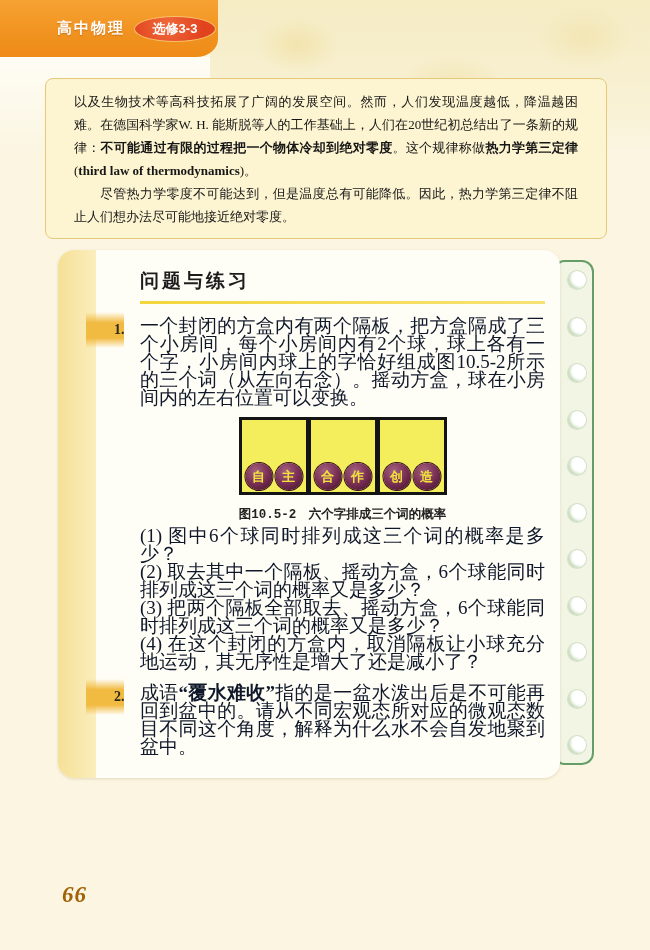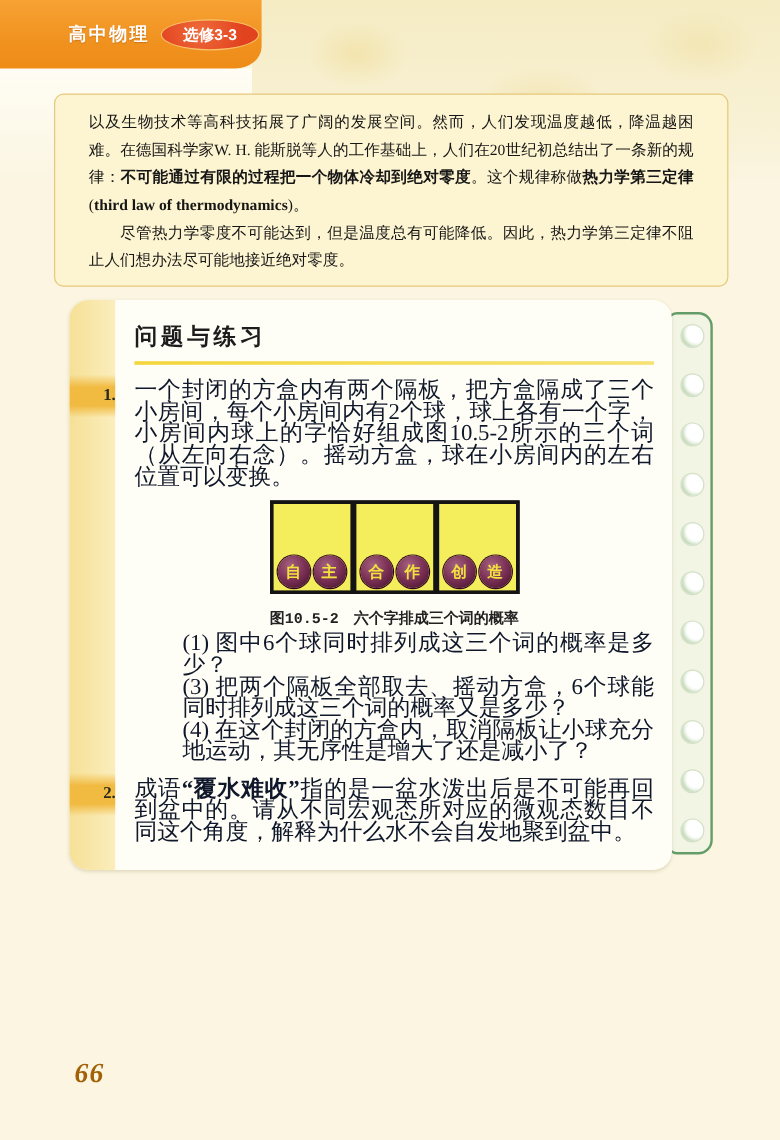--- a/index.html
+++ b/index.html
@@ -45,21 +45,21 @@
     background:#f2f5e4;border:2px solid #649d68;border-radius:8px 12px 12px 8px;
     box-sizing:border-box;display:flex;flex-direction:column;justify-content:space-between;
     align-items:flex-end;padding:9px 6px 9px 0;}
   .hole{width:18px;height:18px;border-radius:50%;background:#fff;
     box-shadow:inset 3px -2px 3px -1px #c3d8b6, 0 0 0 1px rgba(130,170,120,.28);}
 
   .card{position:relative;z-index:1;width:502px;min-height:450px;box-sizing:border-box;
     background:#fffef6;border-radius:16px;box-shadow:0 1px 3px rgba(120,100,40,.18);}
   .stripe{position:absolute;left:0;top:0;bottom:0;width:38px;z-index:0;
     background:linear-gradient(90deg,#f6e096,#fbeebd);border-radius:16px 0 0 16px;}
-  .card-content{position:relative;z-index:1;padding:16px 15px 22px 54px;}
+  .card-content{position:relative;z-index:1;padding:16px 15px 22px 82px;}
 
   .section-title{margin:2px 0 0 0;color:#1c1c1c;font-size:19px;letter-spacing:3px;
     font-family:"Liberation Sans","DejaVu Sans",sans-serif;font-weight:bold;}
   .rule{height:3px;margin-top:7px;background:linear-gradient(90deg,#f2d63c,#f6e274);}
 
   .qrow{position:relative;display:flex;margin-top:13px;}
   .qrow::before{content:"";position:absolute;left:-54px;top:-5px;width:38px;height:36px;
     background:linear-gradient(180deg,rgba(242,186,62,0),#f1ba41 30%,#f1ba41 72%,rgba(242,186,62,0));}
   .qnum{flex:none;width:26px;margin-left:-26px;font-weight:bold;font-size:14px;color:#2a2a1e;
     line-height:26px;position:relative;}
@@ -74,21 +74,21 @@
   .comp + .comp{margin-left:5px;}
   .balls{position:absolute;bottom:2px;left:50%;transform:translateX(-50%);display:flex;gap:3px;}
   .ball{width:27px;height:27px;border-radius:50%;flex:none;
     background:radial-gradient(circle at 38% 30%,#a4617f,#7b3156 48%,#45102b 96%);
     box-shadow:0 0 0 1px #2c0a1c;
     color:#f2e23c;font-size:13px;font-weight:bold;
     display:flex;align-items:center;justify-content:center;
     font-family:"Liberation Sans","DejaVu Sans",sans-serif;}
   .figcap{margin-top:10px;font-size:12.5px;font-weight:bold;color:#222;font-family:Liberation Mono, monospace;}
 
-  #subqs{margin-top:4px;margin-left:40px;}
+  #subqs{margin-top:4px;}
 
   
   .pagenum{position:absolute;left:62px;top:882px;color:#a16207;
     font-size:23px;font-style:italic;font-weight:bold;letter-spacing:1px;}
 </style>
 </head>
 <body>
 
 <div class="page">
 
@@ -150,20 +150,21 @@
                       <div class="ball">创</div>
                       <div class="ball">造</div>
                     </div>
                   </div>
                 </div>
               <div class="figcap">图10.5-2　六个字排成三个词的概率</div>
             </div>
 
             <div id="subqs">
                 <p class="subq">(1) 图中6个球同时排列成这三个词的概率是多少？</p>
+                <p class="subq">(2) 取去其中一个隔板、摇动方盒，6个球能同时排列成这三个词的概率又是多少？</p>
                 <p class="subq">(3) 把两个隔板全部取去、摇动方盒，6个球能同时排列成这三个词的概率又是多少？</p>
                 <p class="subq">(4) 在这个封闭的方盒内，取消隔板让小球充分地运动，其无序性是增大了还是减小了？</p>
               </div>
           </div>
         </div>
 
         <div class="qrow">
           <div class="qnum">2.</div>
           <div class="qbody">
             <p class="qtext" id="q2text"><span>成语</span><b>“覆水难收”</b><span>指的是一盆水泼出后是不可能再回到盆中的。请从不同宏观态所对应的微观态数目不同这个角度，解释为什么水不会自发地聚到盆中。</span></p>

